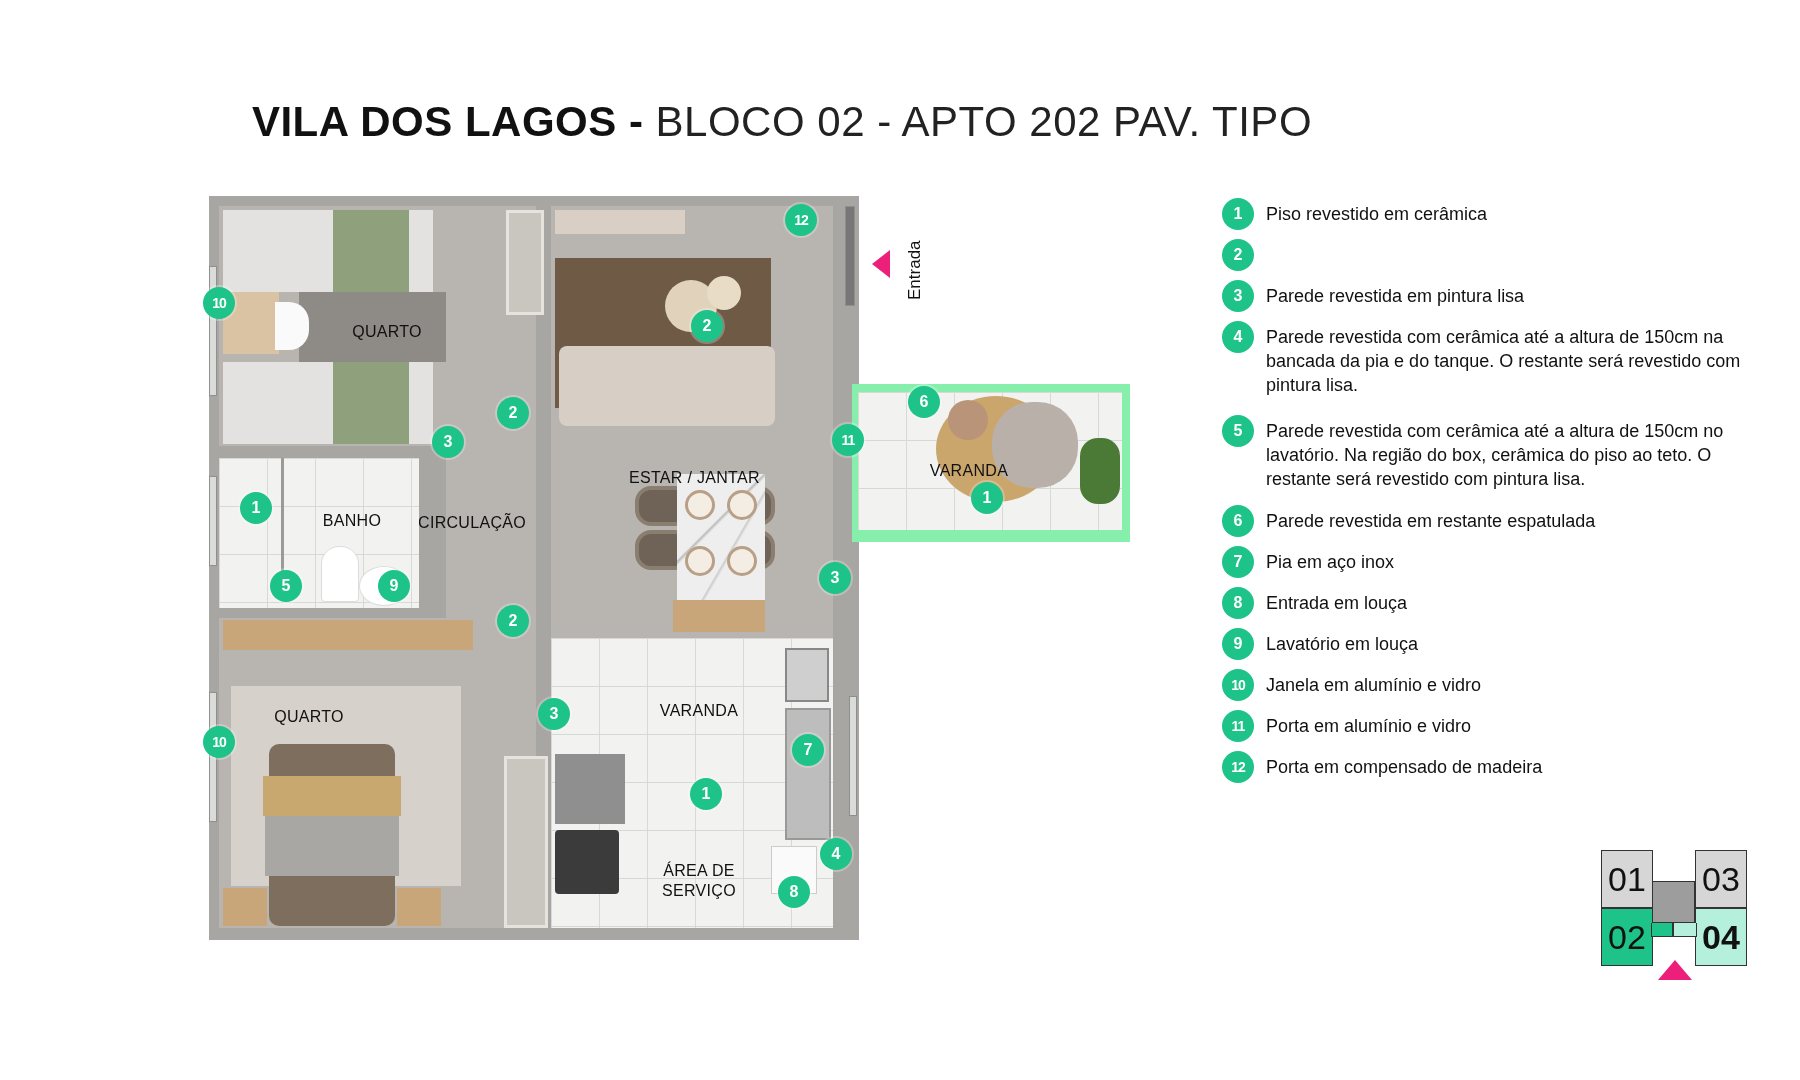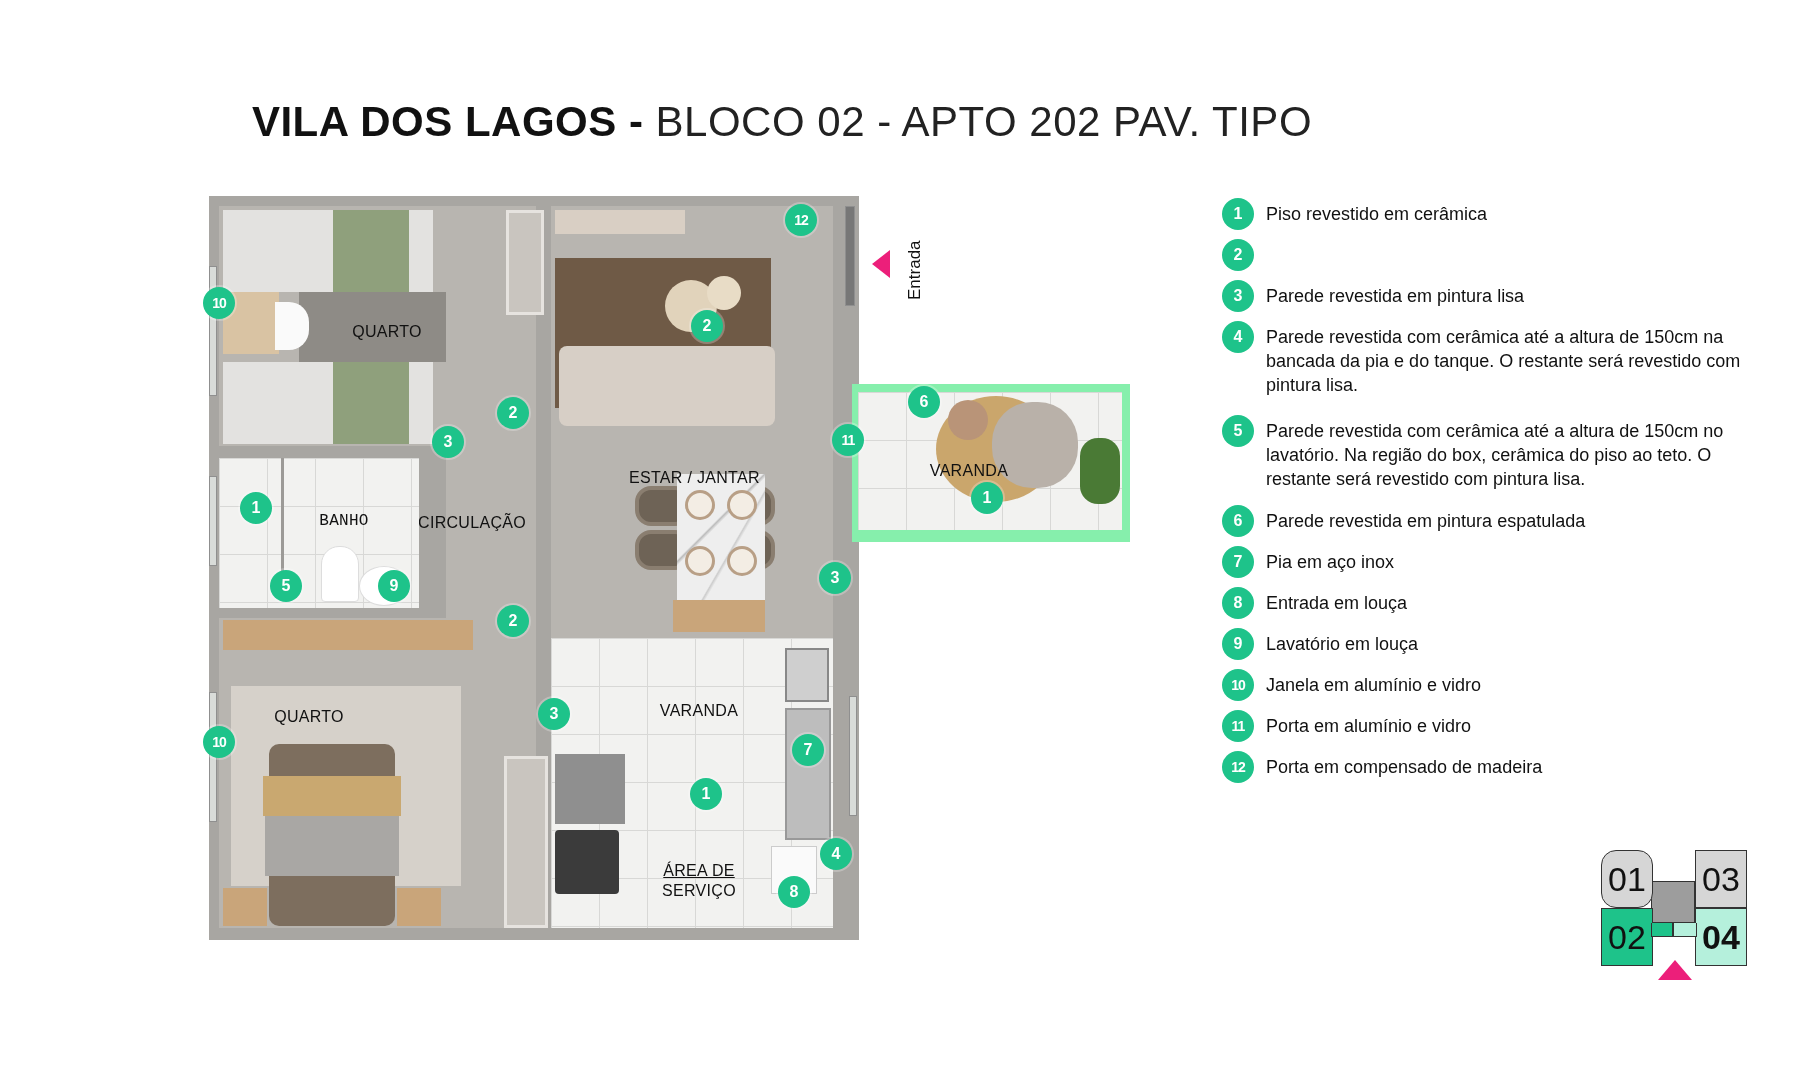--- a/index.html
+++ b/index.html
@@ -70,21 +70,21 @@
   <div class="label" style="left:128px; top:127px; width:100px;">QUARTO</div>
 
   <div class="room concrete" style="left:237px; top:10px; width:90px; height:722px;"></div>
   <div class="furn closet" style="left:297px; top:14px; width:38px; height:105px;"></div>
   <div class="label" style="left:208px; top:318px; width:110px;">CIRCULAÇÃO</div>
 
   <div class="room tile" style="left:10px; top:262px; width:200px; height:150px;"></div>
   <div class="wall" style="left:72px; top:262px; width:3px; height:140px;"></div>
   <div class="furn" style="left:112px; top:350px; width:38px; height:56px; background:#fff; border-radius:18px 18px 4px 4px; border:1px solid #ddd;"></div>
   <div class="furn" style="left:150px; top:370px; width:50px; height:40px; background:#fff; border-radius:50%; border:1px solid #ddd;"></div>
-  <div class="label" style="left:90px; top:316px; width:90px;font-family:Liberation Mono, monospace;">BANHO</div>
+  <div class="label" style="left:98px; top:316px; width:90px;">BANHO</div>
 
   <div class="room concrete" style="left:10px; top:422px; width:300px; height:310px;"></div>
   <div class="furn wood" style="left:14px; top:424px; width:250px; height:30px;"></div>
   <div class="furn" style="left:22px; top:490px; width:230px; height:200px; background:#d6d1ca;"></div>
   <div class="furn" style="left:60px; top:548px; width:126px; height:182px; background:#7d6e5e; border-radius:10px;"></div>
   <div class="furn" style="left:54px; top:580px; width:138px; height:40px; background:#c9a870;"></div>
   <div class="furn" style="left:56px; top:620px; width:134px; height:60px; background:#a9a7a4;"></div>
   <div class="furn wood" style="left:14px; top:692px; width:44px; height:38px;"></div>
   <div class="furn wood" style="left:188px; top:692px; width:44px; height:38px;"></div>
   <div class="furn closet" style="left:295px; top:560px; width:44px; height:172px;"></div>
@@ -108,21 +108,21 @@
   <div class="furn wood" style="left:464px; top:404px; width:92px; height:32px;"></div>
   <div class="label" style="left:420px; top:273px; width:120px;">ESTAR / JANTAR</div>
 
   <div class="room tile" style="left:342px; top:442px; width:282px; height:290px;"></div>
   <div class="furn" style="left:576px; top:452px; width:44px; height:54px; background:#cfcfcf; border:2px solid #888;"></div>
   <div class="furn" style="left:576px; top:512px; width:46px; height:132px; background:#bdbdbd; border:2px solid #999;"></div>
   <div class="furn" style="left:346px; top:558px; width:70px; height:70px; background:#8f8f8f;"></div>
   <div class="furn" style="left:346px; top:634px; width:64px; height:64px; background:#3b3b3b; border-radius:4px;"></div>
   <div class="furn" style="left:562px; top:650px; width:46px; height:48px; background:#fafafa; border:1px solid #ccc;"></div>
   <div class="label" style="left:440px; top:506px; width:100px;">VARANDA</div>
-  <div class="label" style="left:440px; top:666px; width:100px;text-decoration:underline;">ÁREA DE</div>
+  <div class="label" style="left:440px; top:666px; width:100px;">ÁREA DE</div>
   <div class="label" style="left:440px; top:686px; width:100px;">SERVIÇO</div>
 
   <div class="window" style="left:0px; top:70px; width:8px; height:130px;"></div>
   <div class="window" style="left:0px; top:280px; width:8px; height:90px;"></div>
   <div class="window" style="left:0px; top:496px; width:8px; height:130px;"></div>
   <div class="window" style="left:640px; top:500px; width:8px; height:120px;"></div>
   <div class="window" style="left:636px; top:10px; width:10px; height:100px; background:#777;"></div>
 </div>
 
 <div class="room" style="position:absolute; left:852px; top:384px; width:278px; height:158px; background:#86efac;">
@@ -172,21 +172,21 @@
   <div class="legend-item" style="margin-bottom:18px;">
     <span class="num">4</span>
     <span class="txt">Parede revestida com cerâmica até a altura de 150cm na bancada da pia e do tanque. O restante será revestido com pintura lisa.</span>
   </div>
   <div class="legend-item" style="margin-bottom:14px;">
     <span class="num">5</span>
     <span class="txt">Parede revestida com cerâmica até a altura de 150cm no lavatório. Na região do box, cerâmica do piso ao teto. O restante será revestido com pintura lisa.</span>
   </div>
   <div class="legend-item" style="margin-bottom:9px;">
     <span class="num">6</span>
-    <span class="txt">Parede revestida em pintura espatulada</span>
+    <span class="txt">Parede revestida em restante espatulada</span>
   </div>
   <div class="legend-item" style="margin-bottom:9px;">
     <span class="num">7</span>
     <span class="txt">Pia em aço inox</span>
   </div>
   <div class="legend-item" style="margin-bottom:9px;">
     <span class="num">8</span>
     <span class="txt">Entrada em louça</span>
   </div>
   <div class="legend-item" style="margin-bottom:9px;">
@@ -202,20 +202,20 @@
     <span class="txt">Porta em alumínio e vidro</span>
   </div>
   <div class="legend-item">
     <span class="num small">12</span>
     <span class="txt">Porta em compensado de madeira</span>
   </div>
 </div>
 
 <div class="blockmap">
   <div class="blk-core" style="left:50px; top:31px; width:44px; height:42px;"></div>
-  <div class="blk" style="left:0; top:0; width:52px; height:58px; background:#d6d6d6;border-radius:15px;">01</div>
+  <div class="blk" style="left:0; top:0; width:52px; height:58px; background:#d6d6d6;">01</div>
   <div class="blk" style="left:0; top:58px; width:52px; height:58px; background:#1ec38a;">02</div>
   <div class="blk" style="left:94px; top:0; width:52px; height:58px; background:#d6d6d6;">03</div>
   <div class="blk" style="left:94px; top:58px; width:52px; height:58px; background:#b5f0dc;font-weight:bold;">04</div>
   <div style="position:absolute; left:50px; top:73px; width:22px; height:14px; background:#1ec38a; border:1.5px solid #333; border-top:none;"></div>
   <div style="position:absolute; left:72px; top:73px; width:24px; height:14px; background:#b5f0dc; border:1.5px solid #333; border-top:none;"></div>
   <div class="blk-arrow"></div>
 </div>
 
 </body></html>

